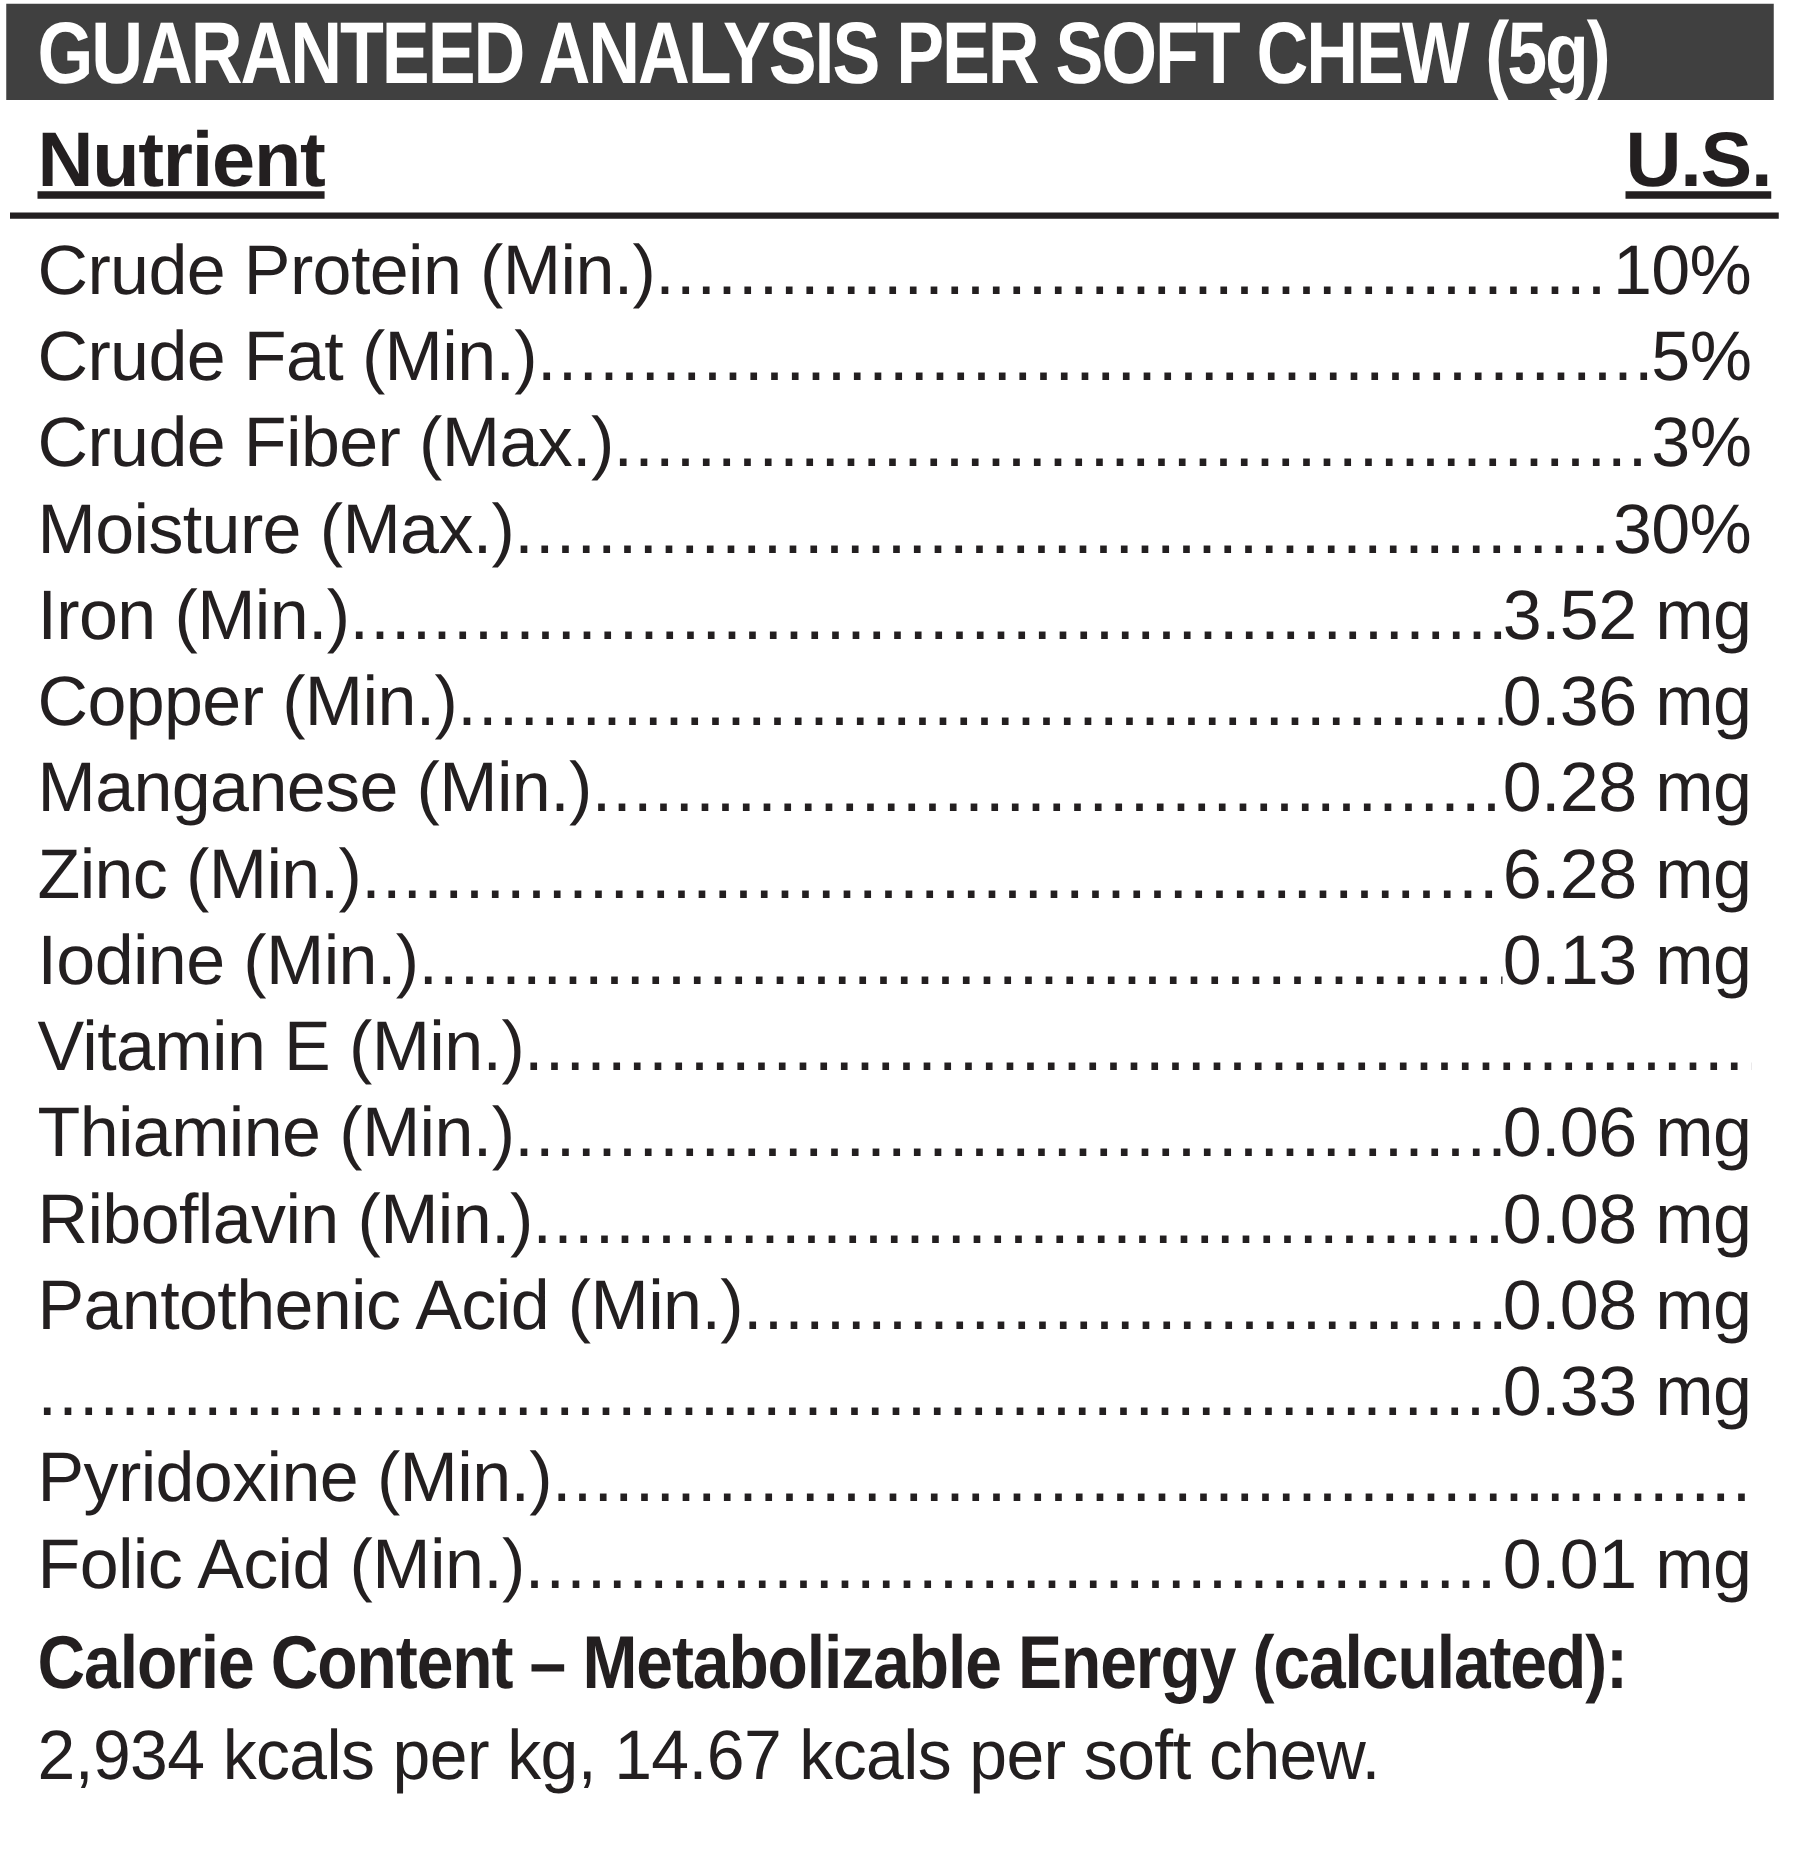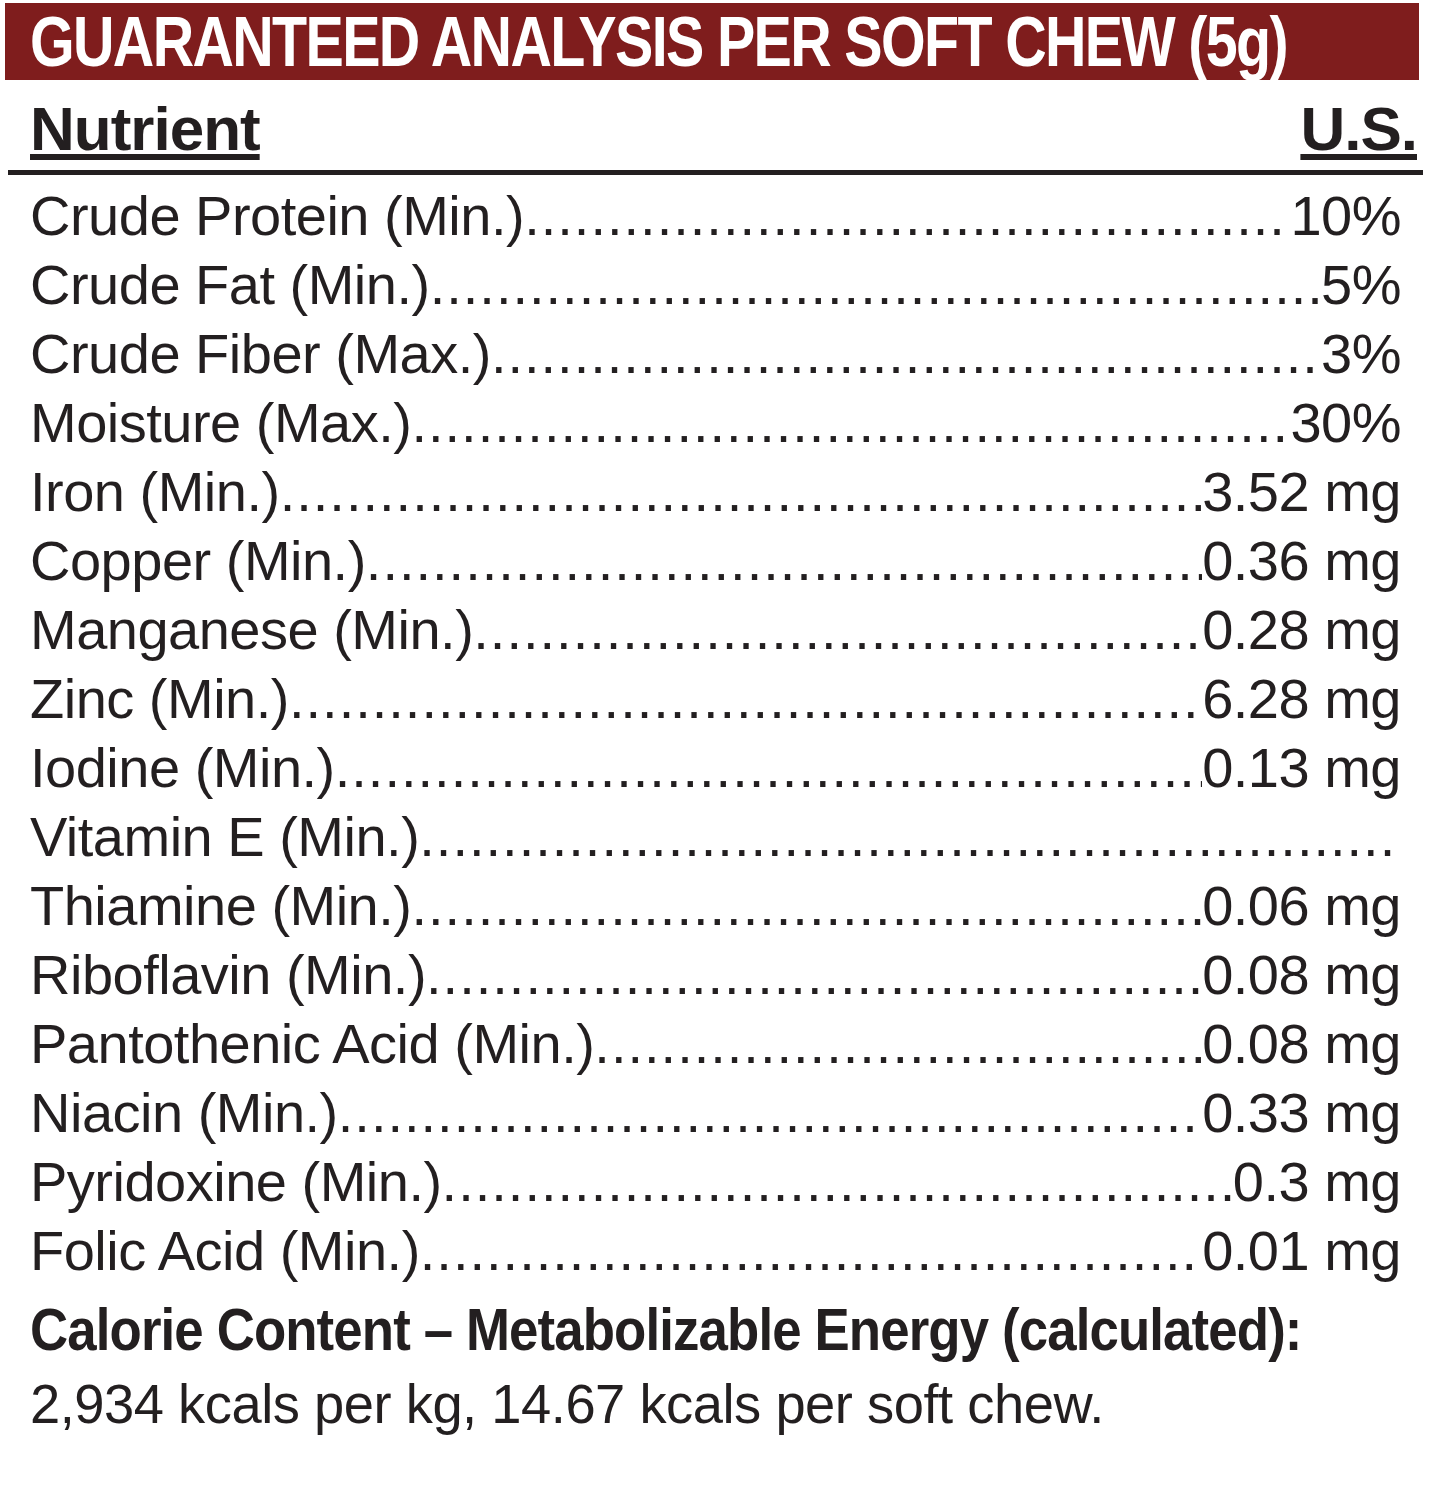--- a/index.html
+++ b/index.html
@@ -99,21 +99,21 @@
     white-space: nowrap;
     transform: scaleX(0.97);
     transform-origin: left center;
   }
 </style>
 </head>
 <body style="color: rgb(35, 31, 32);">
 
 <div class="label-wrap">
 
-  <div class="banner" style="background: #7f1d1d;">
+  <div class="banner" style="background: #404040;">
     <span class="banner-title" style="color: rgb(255, 255, 255);">GUARANTEED ANALYSIS PER SOFT CHEW (5g)</span>
   </div>
 
   <div class="col-header">
     <span>Nutrient</span>
     <span>U.S.</span>
   </div>
 
   <div class="rule"></div>
 
@@ -190,29 +190,27 @@
     <span class="value">0.08 mg</span>
   </div>
 
   <div class="row">
     <span class="label">Pantothenic Acid (Min.)</span>
     <span class="dots"></span>
     <span class="value">0.08 mg</span>
   </div>
 
   <div class="row">
-    <span class="label">Niacin (Min.)</span>
     <span class="dots"></span>
     <span class="value">0.33 mg</span>
   </div>
 
   <div class="row">
     <span class="label">Pyridoxine (Min.)</span>
     <span class="dots"></span>
-    <span class="value">0.3 mg</span>
   </div>
 
   <div class="row">
     <span class="label">Folic Acid (Min.)</span>
     <span class="dots"></span>
     <span class="value">0.01 mg</span>
   </div>
 </div>
 
   <div class="calorie-heading">Calorie Content – Metabolizable Energy (calculated):</div>

